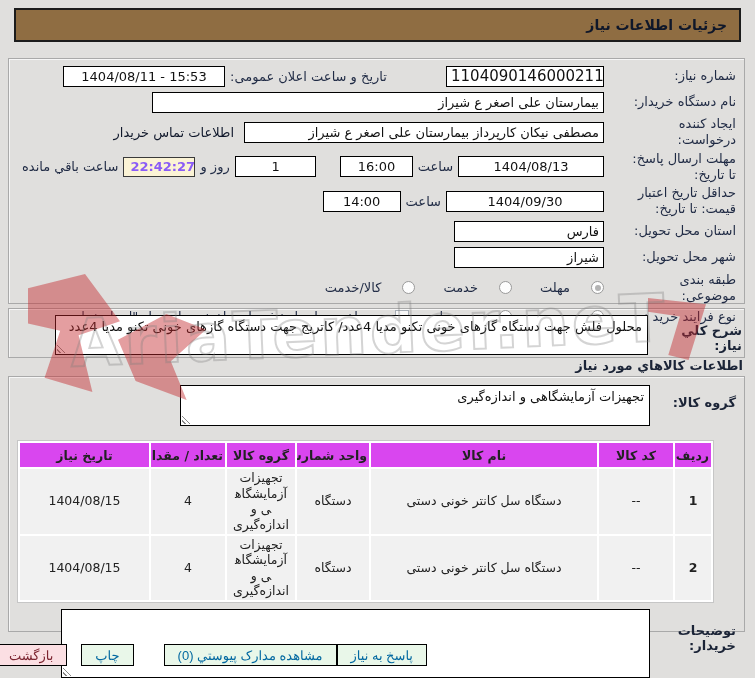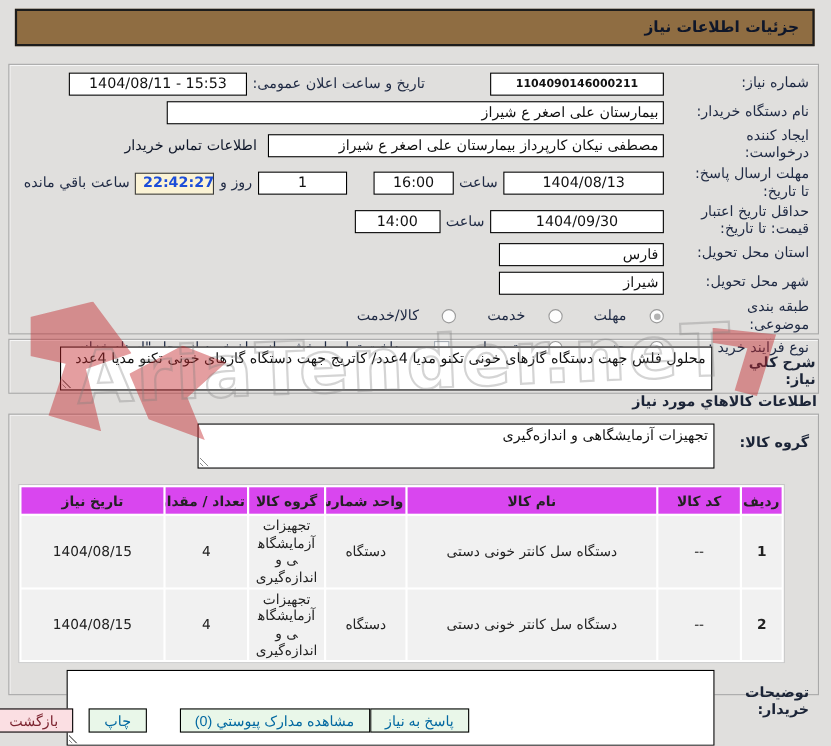--- a/index.html
+++ b/index.html
@@ -30,26 +30,26 @@
   .frow{display:flex;align-items:center;min-height:24px;padding:1px 2px;}
   .flabel{width:132px;flex-shrink:0;text-align:right;padding-left:22px;
           color:#1f2a44;line-height:1.25;box-sizing:border-box;}
   .inp{
     background:#fff;border:1px solid #000;height:19px;line-height:19px;
     box-sizing:content-box;padding:0 4px;overflow:hidden;white-space:nowrap;
     color:#111;
   }
   .center{text-align:center;}
   .right{text-align:right;}
-  .num{font-weight:700;font-size:10px;}
+  .num{font-weight:400;font-size:15px;}
   .ltr{direction:ltr;}
   .small-lbl{margin:0 5px;white-space:nowrap;}
   .timer{
     background:#fbf3d5;border:1px solid #3a3a3a;height:18px;line-height:18px;
-    padding:0 6px;text-align:center;color:#1d4ed8;font-weight:600;direction:ltr;
+    padding:0 6px;text-align:center;color:#8b5cf6;font-weight:600;direction:ltr;
   }
   .link{color:#0f172a;cursor:pointer;margin-right:10px;white-space:nowrap;}
   
   .radio{
     width:11px;height:11px;border:1px solid #9a9a9a;border-radius:50%;
     background:#fdfdfd;display:inline-block;flex-shrink:0;position:relative;
   }
   .radio.checked::after{
     content:"";position:absolute;top:2.5px;right:2.5px;width:6px;height:6px;
     border-radius:50%;background:#b3b3b3;

